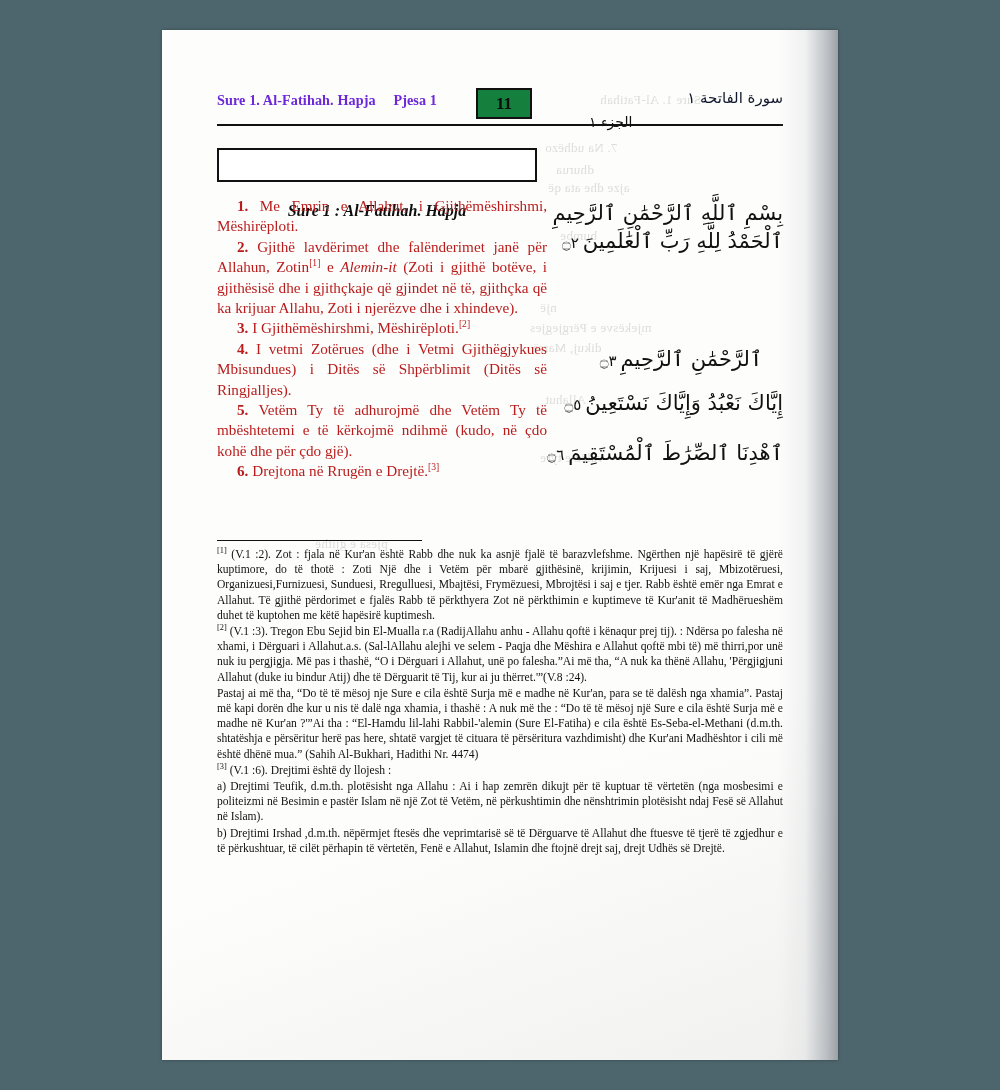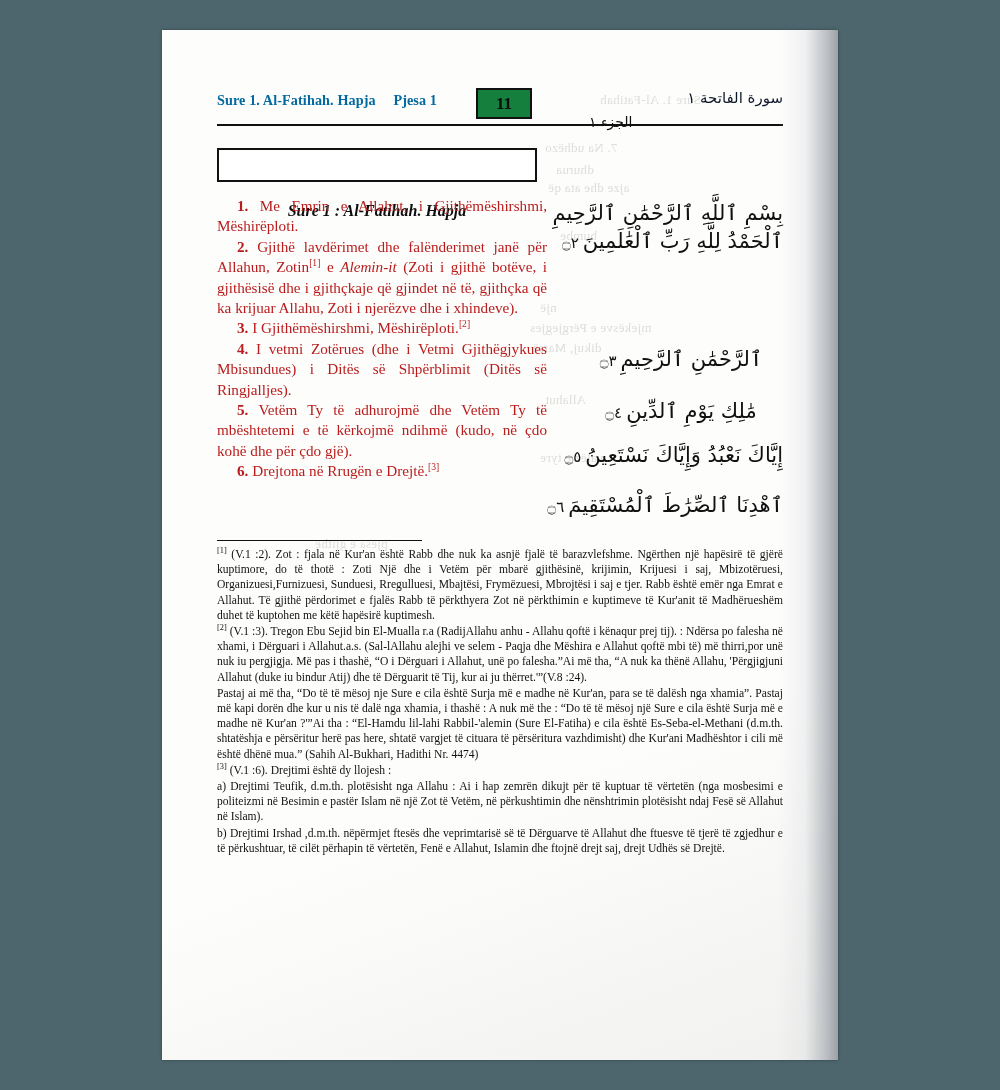--- a/index.html
+++ b/index.html
@@ -45,21 +45,21 @@
 
   
   #runhead{
     position:relative;
     height:34px;
     border-bottom:2.2px solid #111;
   }
   .rh-left{
     position:absolute; left:0; top:2px;
     font-weight:bold; font-size:14.2px; letter-spacing:.1px;
-    white-space:nowrap; color:#0369a1;
+    white-space:nowrap; color:#6d28d9;
   }
   .rh-left .rh-part{ margin-left:14px; }
   #page-number-box{
     position:absolute; left:259px; top:-2px;
     width:52px; height:27px;
     border:2px solid #111;
     background:#15803d;
     text-align:center;
     font-weight:bold; font-size:17px; line-height:27px;
     color:#0d0d0d;
@@ -235,21 +235,20 @@
           <p class="verse"><span class="vnum">2. </span>Gjithë lavdërimet dhe falënderimet janë për Allahun, Zotin<sup class="fn">[1]</sup> e <i>Alemin-it</i> (Zoti i gjithë botëve, i gjithësisë dhe i gjithçkaje që gjindet në të, gjithçka që ka krijuar Allahu, Zoti i njerëzve dhe i xhindeve).</p>
           <p class="verse"><span class="vnum">3. </span>I Gjithëmëshirshmi, Mëshirëploti.<sup class="fn">[2]</sup></p>
           <p class="verse"><span class="vnum">4. </span>I vetmi Zotërues (dhe i Vetmi Gjithëgjykues Mbisundues) i Ditës së Shpërblimit (Ditës së Ringjalljes).</p>
           <p class="verse"><span class="vnum">5. </span>Vetëm Ty të adhurojmë dhe Vetëm Ty të mbështetemi e të kërkojmë ndihmë (kudo, në çdo kohë dhe për çdo gjë).</p>
           <p class="verse"><span class="vnum">6. </span>Drejtona në Rrugën e Drejtë.<sup class="fn">[3]</sup></p>
         </div>
       <div id="col-arabic">
           <p class="ayah a1"><span>بِسْمِ ٱللَّهِ ٱلرَّحْمَٰنِ ٱلرَّحِيمِ</span></p>
           <p class="ayah a2"><span>ٱلْحَمْدُ لِلَّهِ رَبِّ ٱلْعَٰلَمِينَ</span><span class="marker">۝٢</span></p>
           <p class="ayah a3"><span>ٱلرَّحْمَٰنِ ٱلرَّحِيمِ</span><span class="marker">۝٣</span></p>
-          <p class="ayah a4"><span>مَٰلِكِ يَوْمِ ٱلدِّينِ</span><span class="marker">۝٤</span></p>
           <p class="ayah a5"><span>إِيَّاكَ نَعْبُدُ وَإِيَّاكَ نَسْتَعِينُ</span><span class="marker">۝٥</span></p>
           <p class="ayah a6"><span>ٱهْدِنَا ٱلصِّرَٰطَ ٱلْمُسْتَقِيمَ</span><span class="marker">۝٦</span></p>
         </div>
     </div>
 
     <div id="fn-rule"></div>
     <div id="footnotes">
         <p><sup>[1]</sup><span> (V.1 :2). </span><span>Zot : fjala në Kur'an është Rabb dhe nuk ka asnjë fjalë të barazvlefshme. Ngërthen një hapësirë të gjërë kuptimore, do të thotë : Zoti Një dhe i Vetëm për mbarë gjithësinë, krijimin, Krijuesi i saj, Mbizotëruesi, Organizuesi,Furnizuesi, Sunduesi, Rregulluesi, Mbajtësi, Frymëzuesi, Mbrojtësi i saj e tjer. Rabb është emër nga Emrat e Allahut. Të gjithë përdorimet e fjalës Rabb të përkthyera Zot në përkthimin e kuptimeve të Kur'anit të Madhërueshëm duhet të kuptohen me këtë hapësirë kuptimesh.</span></p>
         <p><sup>[2]</sup><span> (V.1 :3). </span><span>Tregon Ebu Sejid bin El-Mualla r.a (RadijAllahu anhu - Allahu qoftë i kënaqur prej tij). : Ndërsa po falesha në xhami, i Dërguari i Allahut.a.s. (Sal-lAllahu alejhi ve selem - Paqja dhe Mëshira e Allahut qoftë mbi të) më thirri,por unë nuk iu pergjigja. Më pas i thashë, “O i Dërguari i Allahut, unë po falesha.”Ai më tha, “A nuk ka thënë Allahu, 'Përgjigjuni Allahut (duke iu bindur Atij) dhe të Dërguarit të Tij, kur ai ju thërret.'”(V.8 :24).</span></p>
         <p><span>Pastaj ai më tha, “Do të të mësoj nje Sure e cila është Surja më e madhe në Kur'an, para se të dalësh nga xhamia”. Pastaj më kapi dorën dhe kur u nis të dalë nga xhamia, i thashë : A nuk më the : “Do të të mësoj një Sure e cila është Surja më e madhe në Kur'an ?'”Ai tha : “El-Hamdu lil-lahi Rabbil-'alemin (Sure El-Fatiha) e cila është Es-Seba-el-Methani (d.m.th. shtatëshja e përsëritur herë pas here, shtatë vargjet të cituara të përsëritura vazhdimisht) dhe Kur'ani Madhështor i cili më është dhënë mua.” (Sahih Al-Bukhari, Hadithi Nr. 4474)</span></p>

